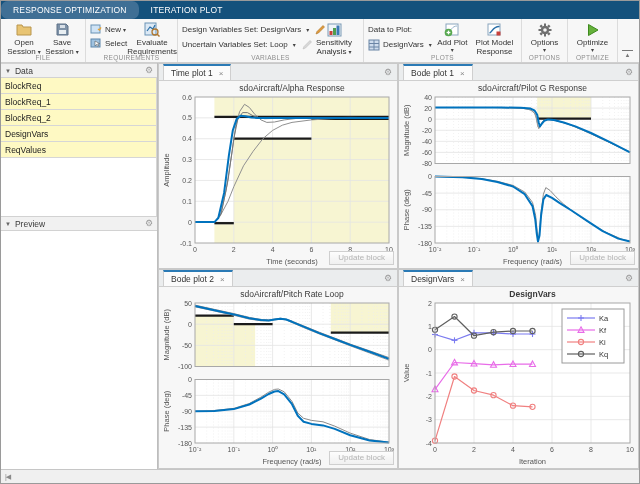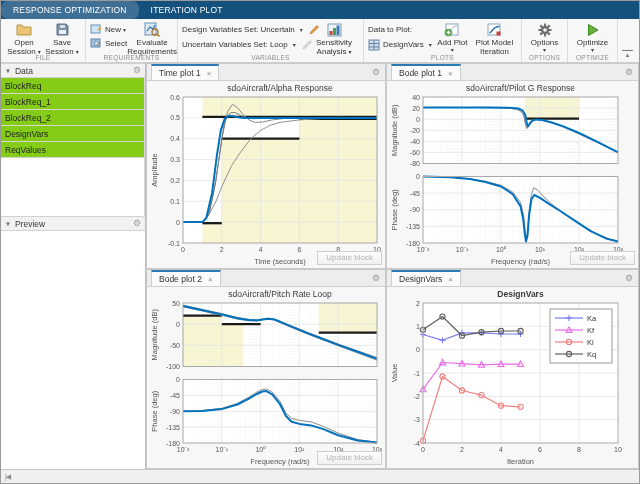--- a/index.html
+++ b/index.html
@@ -20,27 +20,27 @@
   .dd { color:#444; font-size:6px; margin-left:2px; }
   .dd-under { color:#444; font-size:6px; display:block; }
   .smallrows { display:flex; flex-direction:column; justify-content:center; gap:2px; padding-top:2px; }
   .smallbtn { display:flex; align-items:center; font-size:8px; color:#333; gap:3px; white-space:nowrap; }
   .varrow { display:flex; align-items:center; font-size:8px; color:#333; gap:3px; white-space:nowrap; height:13px; }
   .icon12 { width:12px; height:12px; display:inline-block; }
   .collapse-ribbon { position:absolute; right:6px; bottom:4px; width:11px; text-align:center; color:#777; font-size:6px; line-height:1; border-top:1px solid #777; padding-top:1px; cursor:default; }
 
   
   .main { flex:1 1 auto; display:flex; background:#e4e4e4; min-height:0; }
-  .sidebar { width:145px; flex:0 0 auto; border-right:1px solid #bdbdbd; background:#ffffff; display:flex; flex-direction:column; }
+  .sidebar { width:157px; flex:0 0 auto; border-right:1px solid #bdbdbd; background:#ffffff; display:flex; flex-direction:column; }
   .sec-header { height:15px; background:#f1f1f1; border-top:1px solid #d2d2d2; border-bottom:1px solid #d2d2d2; display:flex; align-items:center; font-size:8.5px; color:#3a3a3a; padding:0 4px; gap:4px; flex:0 0 auto; }
   .sec-header .tri { font-size:6px; color:#666; }
   .sec-header .spacer { flex:1; }
   .gear { color:#9a9a9a; font-size:9px; line-height:1; cursor:default; }
   .data-list { flex:0 0 auto; }
-  .data-item { height:16px; background:#84cc16; border-bottom:1px solid #d6d6d6; border-right:1px solid #d6d6d6; display:flex; align-items:center; font-size:8.5px; color:#222; padding:0 4px; cursor:default; }
+  .data-item { height:16px; background:#fef9c3; border-bottom:1px solid #d6d6d6; border-right:1px solid #d6d6d6; display:flex; align-items:center; font-size:8.5px; color:#222; padding:0 4px; cursor:default; }
   .side-fill { flex:0 0 58px; background:#fff; border-right:1px solid #d6d6d6; }
   .side-fill2 { flex:1 1 auto; background:#fff; }
 
   .plotgrid { flex:1 1 auto; display:grid; grid-template-columns:240px 1fr; grid-template-rows:206px 1fr; background:#d9d9d9; min-width:0; }
   .panel { background:#ec4899; border:1px solid #c9c9c9; display:flex; flex-direction:column; position:relative; min-width:0; min-height:0; }
   .tabbar { height:17px; background:#ebedee; border-bottom:1px solid #cfcfcf; display:flex; align-items:stretch; flex:0 0 auto; }
   .ptab { background:#fbfbfb; border-right:1px solid #cfcfcf; border-left:1px solid #cfcfcf; border-top:2px solid #2a7ab5; display:flex; align-items:center; font-size:8.5px; color:#333; padding:0 7px; gap:6px; margin-left:4px; cursor:default; }
   .ptab .x { color:#888; font-size:8px; }
   .tab-gear { margin-left:auto; display:flex; align-items:center; padding-right:5px; }
   .figure { flex:1 1 auto; background:#f7f7f7; min-height:0; }
@@ -116,21 +116,21 @@
             </svg>
         </span>
         <span>Evaluate Requirements</span>
       </div>
       <div class="tgroup-label">REQUIREMENTS</div>
     </div>
 
     <div class="tgroup" style="width:186px;">
       <div class="smallrows" style="width:128px;">
         <div class="varrow">
-          <span>Design Variables Set: Uncertain</span>
+          <span>Design Variables Set: DesignVars</span>
             <span class="dd">▾</span>
           <span class="icon12" style="margin-left:2px;">
             <svg width="12" height="12" viewBox="0 0 12 12">
                 <path d="M2 10 L3 7.5 L9 1.5 L10.5 3 L4.5 9 Z" fill="#e09a3c" stroke="#a9742c" stroke-width="0.6"></path>
               </svg>
           </span>
         </div>
         <div class="varrow">
           <span>Uncertain Variables Set: Loop</span>
             <span class="dd">▾</span>
@@ -187,21 +187,21 @@
         <span class="dd-under">▾</span>
       </div>
       <div class="bigbtn" style="width:46px;">
         <span class="ic">
           <svg width="16" height="15" viewBox="0 0 16 15">
               <rect x="2" y="2" width="12" height="11" fill="#ffffff" stroke="#8aa5bd"></rect>
               <path d="M3.5 11 C6 10.5 7 4 13.5 4.5" stroke="#2a6fa8" fill="none" stroke-width="1.3"></path>
               <rect x="10.5" y="9.5" width="4" height="4" fill="#c8413b"></rect>
             </svg>
         </span>
-        <span>Plot Model Iteration</span>
+        <span>Plot Model Response</span>
       </div>
       <div class="tgroup-label">PLOTS</div>
     </div>
 
     <div class="tgroup" style="width:46px;">
       <div class="bigbtn" style="width:38px;">
         <span class="ic">
           <svg width="14" height="14" viewBox="0 0 14 14">
               <g fill="#6f6f6f">
                 <circle cx="7" cy="7" r="4.2"></circle>

